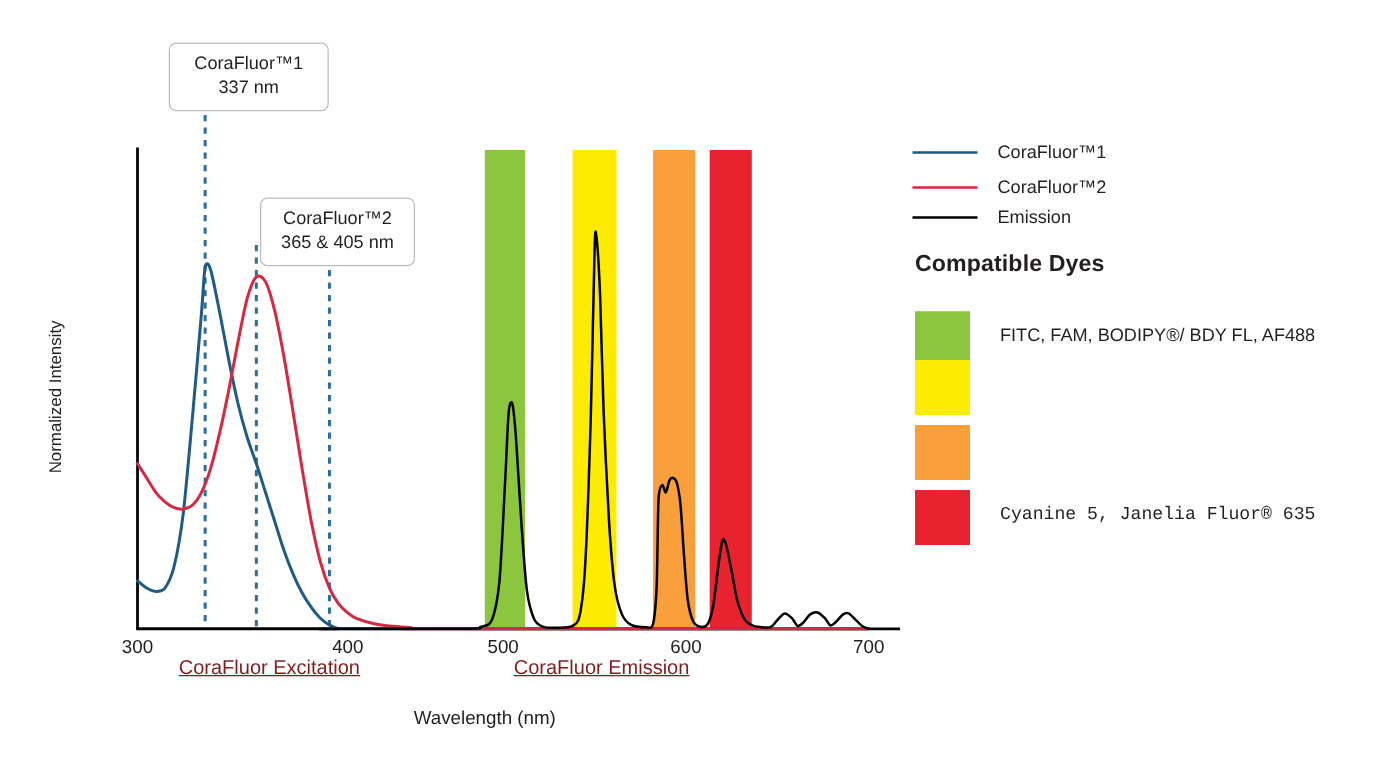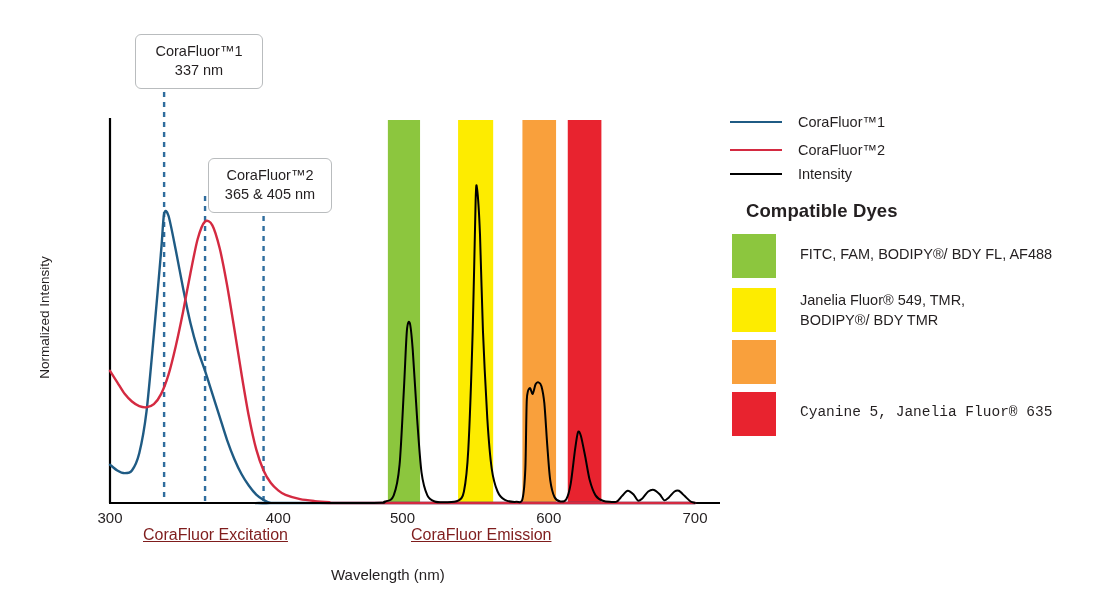--- a/index.html
+++ b/index.html
@@ -83,36 +83,36 @@
     border-top-width:2.5px;border-top-style:solid;
     margin-right:16px;flex:none;
   }
   .legend-line-text{font-size:14.5px;color:#231f20;white-space:nowrap;}
 
   #legend-line-0{top:113px;}
   #legend-line-1{top:141px;}
   #legend-line-2{top:165px;}
 
   #dyes-heading{
-    position:absolute;left:16px;top:200px;
+    position:absolute;left:2px;top:200px;
     font-size:18.5px;font-weight:bold;color:#231f20;
     letter-spacing:.1px;
   }
 
   .dye-row{position:absolute;left:2px;display:flex;align-items:flex-start;}
   .dye-swatch{
     width:44px;height:44px;flex:none;margin-right:24px;
   }
   .dye-text{
     font-size:14.5px;line-height:1.36;color:#231f20;
     padding-top:11px;white-space:pre-line;
   }
   .dye-text.two-line{padding-top:3px;}
 
-  #dye-row-0{top:234px;text-align:right;}
+  #dye-row-0{top:249px;text-align:right;}
   #dye-row-1{top:288px;}
   #dye-row-2{top:340px;}
   #dye-row-3{top:392px;font-family:Liberation Mono, monospace;}
 </style>
 </head>
 <body>
 
 <div id="root">
 
   <div id="chart-panel">
@@ -170,33 +170,31 @@
     <div class="legend-row" id="legend-line-0">
       <span class="legend-swatch-line" style="border-top-color: rgb(31, 91, 132);"></span>
       <span class="legend-line-text">CoraFluor™1</span>
     </div>
     <div class="legend-row" id="legend-line-1">
       <span class="legend-swatch-line" style="border-top-color: rgb(212, 42, 65);"></span>
       <span class="legend-line-text">CoraFluor™2</span>
     </div>
     <div class="legend-row" id="legend-line-2">
       <span class="legend-swatch-line" style="border-top-color: rgb(0, 0, 0);"></span>
-      <span class="legend-line-text">Intensity</span>
+      <span class="legend-line-text">Emission</span>
     </div>
 
     <div id="dyes-heading">Compatible Dyes</div>
 
     <div class="dye-row" id="dye-row-0">
       <span class="dye-swatch" style="background: rgb(140, 198, 62);"></span>
       <span class="dye-text">FITC, FAM, BODIPY®/ BDY FL, AF488</span>
     </div>
     <div class="dye-row" id="dye-row-1">
       <span class="dye-swatch" style="background: rgb(253, 236, 0);"></span>
-      <span class="dye-text two-line">Janelia Fluor® 549, TMR,
-BODIPY®/ BDY TMR</span>
     </div>
     <div class="dye-row" id="dye-row-2">
       <span class="dye-swatch" style="background: rgb(249, 160, 60);"></span>
     </div>
     <div class="dye-row" id="dye-row-3">
       <span class="dye-swatch" style="background: rgb(232, 35, 47);"></span>
       <span class="dye-text">Cyanine 5, Janelia Fluor® 635</span>
     </div>
   </div>
 

